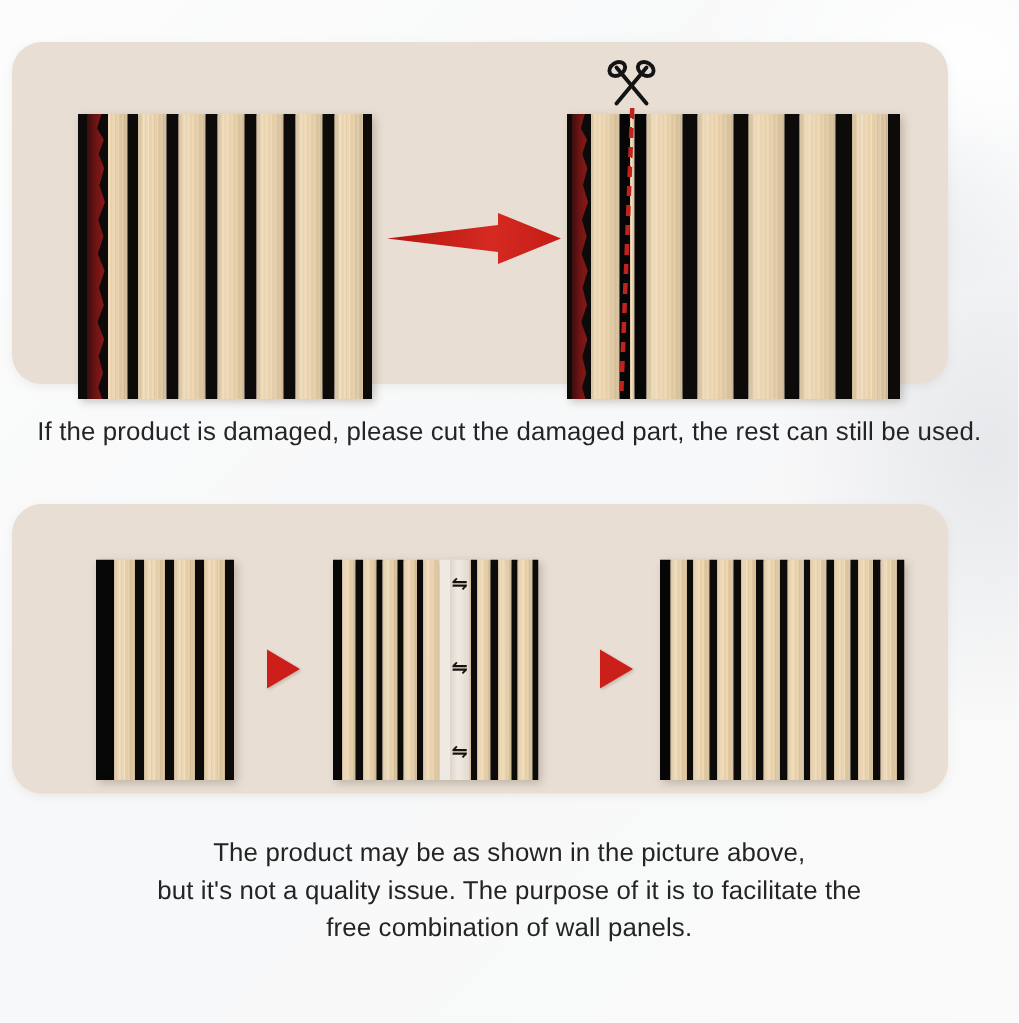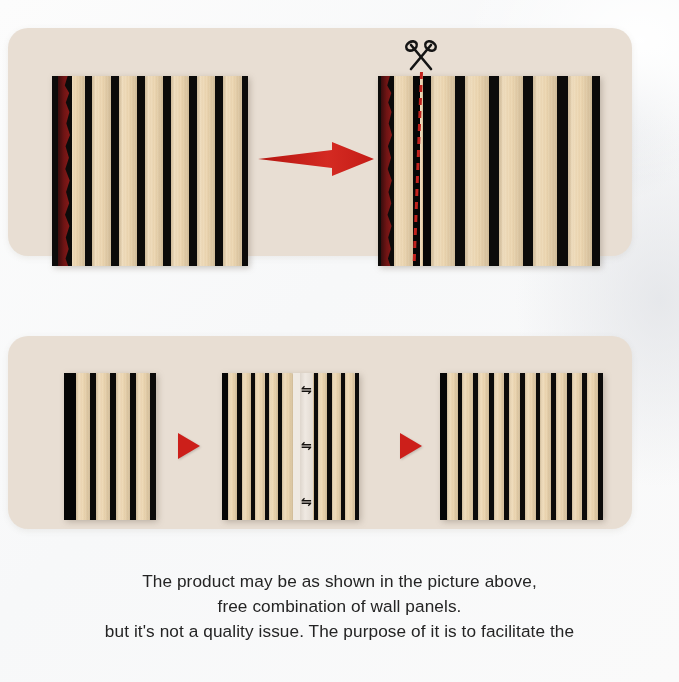--- a/index.html
+++ b/index.html
@@ -114,21 +114,21 @@
   .caption {
     position: absolute; left:0; width: 679px;
     text-align: center;
     color: #242424;
     font-family: "Liberation Sans", sans-serif;
     font-size: 17.2px;
     line-height: 25px;
     letter-spacing: 0.1px;
   }
   #caption-1 { top: 275px; }
-  #caption-2 { top: 569px; }
+  #caption-2 { top: 556px; }
   #caption-2 .ln { display:block; }
 
   #headline {
     position:absolute; left:0; width:679px; top: 636px;
     text-align:center;
     font-family: "Liberation Serif", serif;
     font-weight: 700;
     font-size: 37px;
     letter-spacing: 1.2px;
     color: #3a3a3a;
@@ -206,20 +206,24 @@
     <svg width="38" height="36" viewBox="0 0 38 36" aria-hidden="true">
       <g stroke="#141414" stroke-width="2.6" fill="none" stroke-linecap="round">
         <line x1="9" y1="7" x2="29" y2="31"></line>
         <line x1="29" y1="7" x2="9" y2="31"></line>
       </g>
       <ellipse cx="9.5" cy="8" rx="5.6" ry="4.2" fill="none" stroke="#141414" stroke-width="2.6" transform="rotate(-32 9.5 8)"></ellipse>
       <ellipse cx="28.5" cy="8" rx="5.6" ry="4.2" fill="none" stroke="#141414" stroke-width="2.6" transform="rotate(32 28.5 8)"></ellipse>
     </svg>
   </div>
 
+  <div class="caption" id="caption-1">
+    <span class="ln">If the product is damaged, please cut the damaged part,</span>
+    <span class="ln">the rest can still be used.</span>
+  </div>
 
   <div class="card" id="card-2"></div>
 
   <div class="panel" id="panel-2a">
     <div class="slats">
       <div class="gap deep" style="width:12px"></div>
       <div class="slat" style="width:14px"></div>
       <div class="gap" style="width:6px"></div>
       <div class="slat" style="width:14px"></div>
       <div class="gap" style="width:6px"></div>
@@ -284,18 +288,18 @@
         <div class="gap" style="width:5px"></div>
       <div class="slat" style="width:11px"></div>
         <div class="gap" style="width:5px"></div>
       <div class="slat" style="width:11px"></div>
         <div class="gap" style="width:5px"></div>
     </div>
   </div>
 
   <div class="caption" id="caption-2">
     <span class="ln">The product may be as shown in the picture above,</span>
+    <span class="ln">but it's not a quality issue. The purpose of it is to facilitate the</span>
     <span class="ln">free combination of wall panels.</span>
-    <span class="ln">but it's not a quality issue. The purpose of it is to facilitate the</span>
   </div>
 
 
 </div>
 
 </body></html>

